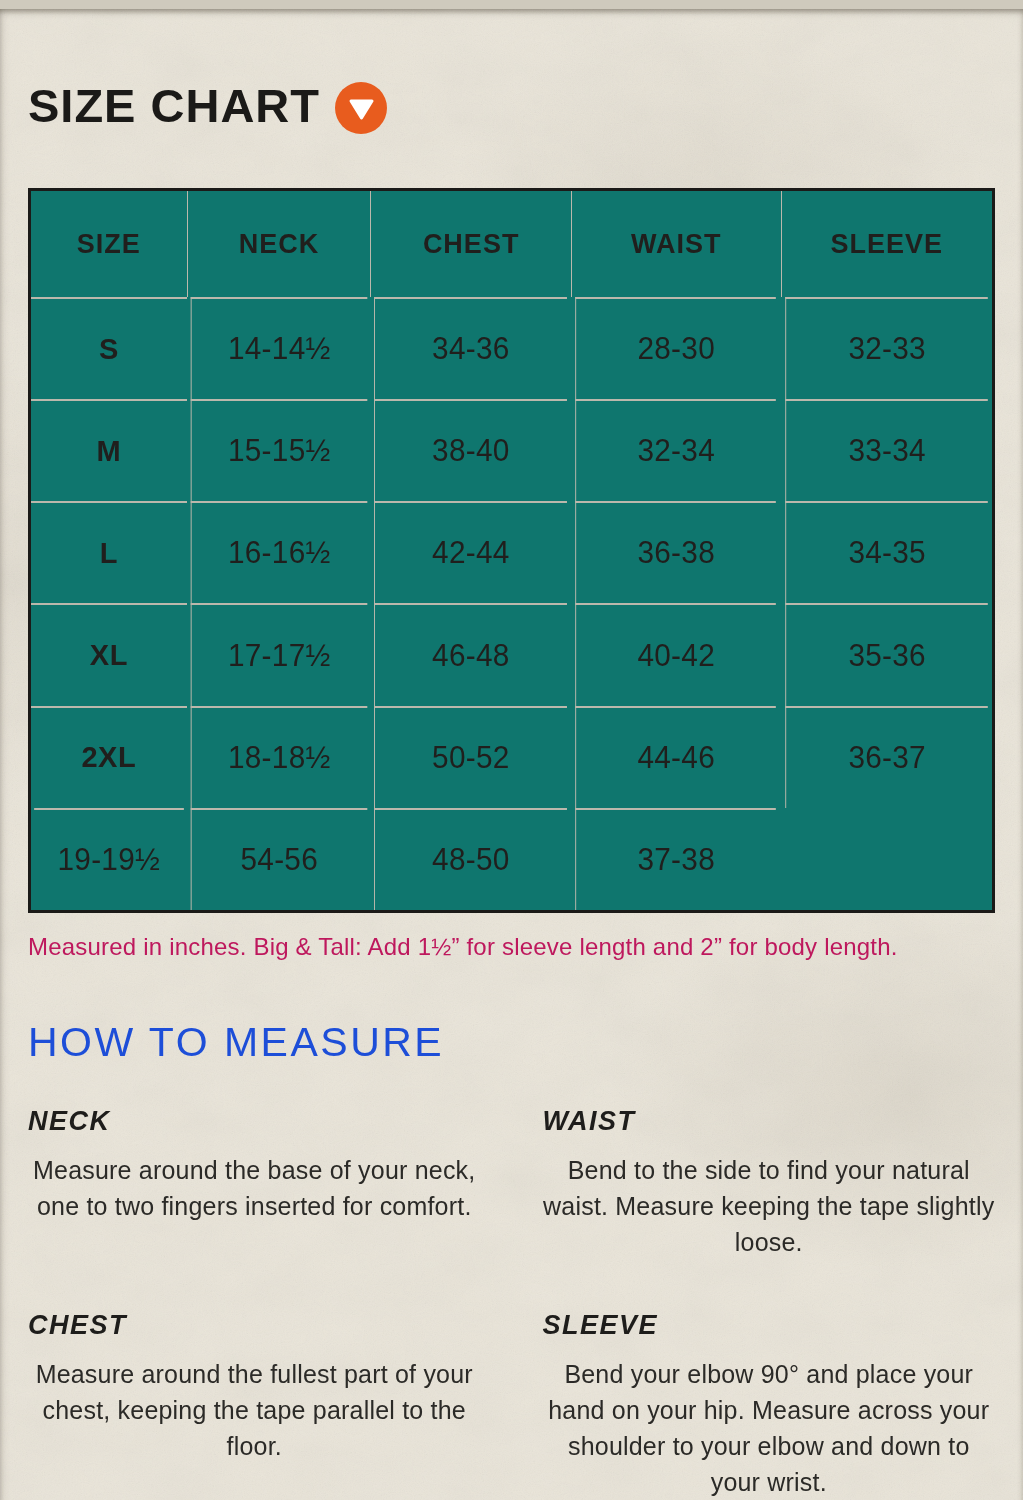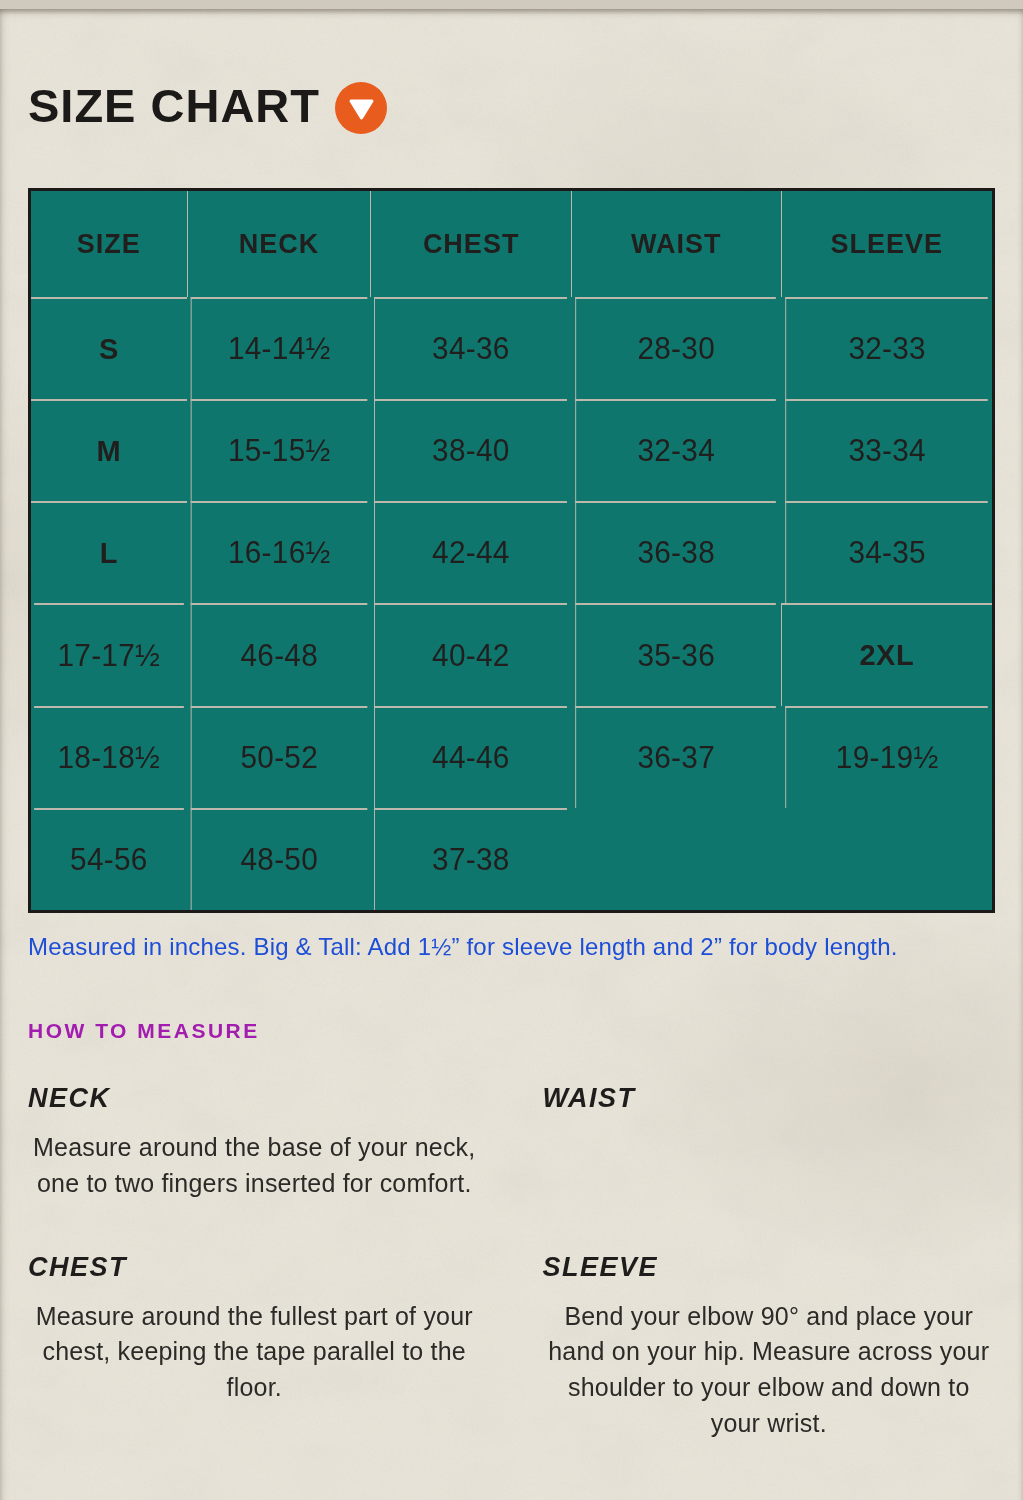--- a/index.html
+++ b/index.html
@@ -85,31 +85,31 @@
   .cell.val {
     font-weight: 400;
     font-size: 31px;
     letter-spacing: 0.3px;
     transform: scaleX(0.96);
   }
 
   .note {
     margin-top: 20px;
     font-size: 24px;
-    color: #1d4ed8;
+    color: #be185d;
     letter-spacing: 0.2px;
   }
 
   
   .htm-title {
     margin-top: 58px;
-    font-size: 21px;
-    font-weight: 700;
+    font-size: 41px;
+    font-weight: 400;
     letter-spacing: 2.5px;
-    color: #a21caf;
+    color: #1d4ed8;
   }
   .measure-grid {
     margin-top: 40px;
     display: grid;
     grid-template-columns: 1fr 1fr;
     column-gap: 62px;
     row-gap: 50px;
   }
   .measure-label {
     font-size: 27px;
@@ -175,20 +175,21 @@
       <div class="cell val">38-40</div>
       <div class="cell val">32-34</div>
       <div class="cell val">33-34</div>
 
       <div class="cell size">L</div>
       <div class="cell val">16-16½</div>
       <div class="cell val">42-44</div>
       <div class="cell val">36-38</div>
       <div class="cell val">34-35</div>
 
+      <div class="cell size">XL</div>
       <div class="cell val">17-17½</div>
       <div class="cell val">46-48</div>
       <div class="cell val">40-42</div>
       <div class="cell val">35-36</div>
 
       <div class="cell size">2XL</div>
       <div class="cell val">18-18½</div>
       <div class="cell val">50-52</div>
       <div class="cell val">44-46</div>
       <div class="cell val">36-37</div>
@@ -203,20 +204,21 @@
 
     <h2 class="htm-title">HOW TO MEASURE</h2>
 
     <div class="measure-grid">
       <div class="measure-section">
         <h3 class="measure-label">NECK</h3>
         <p class="measure-text">Measure around the base of your neck, one to two fingers inserted for comfort.</p>
       </div>
       <div class="measure-section">
         <h3 class="measure-label">WAIST</h3>
+        <p class="measure-text">Bend to the side to find your natural waist. Measure keeping the tape slightly loose.</p>
       </div>
       <div class="measure-section">
         <h3 class="measure-label">CHEST</h3>
         <p class="measure-text">Measure around the fullest part of your chest, keeping the tape parallel to the floor.</p>
       </div>
       <div class="measure-section">
         <h3 class="measure-label">SLEEVE</h3>
         <p class="measure-text">Bend your elbow 90° and place your hand on your hip. Measure across your shoulder to your elbow and down to your wrist.</p>
       </div>
     </div>

